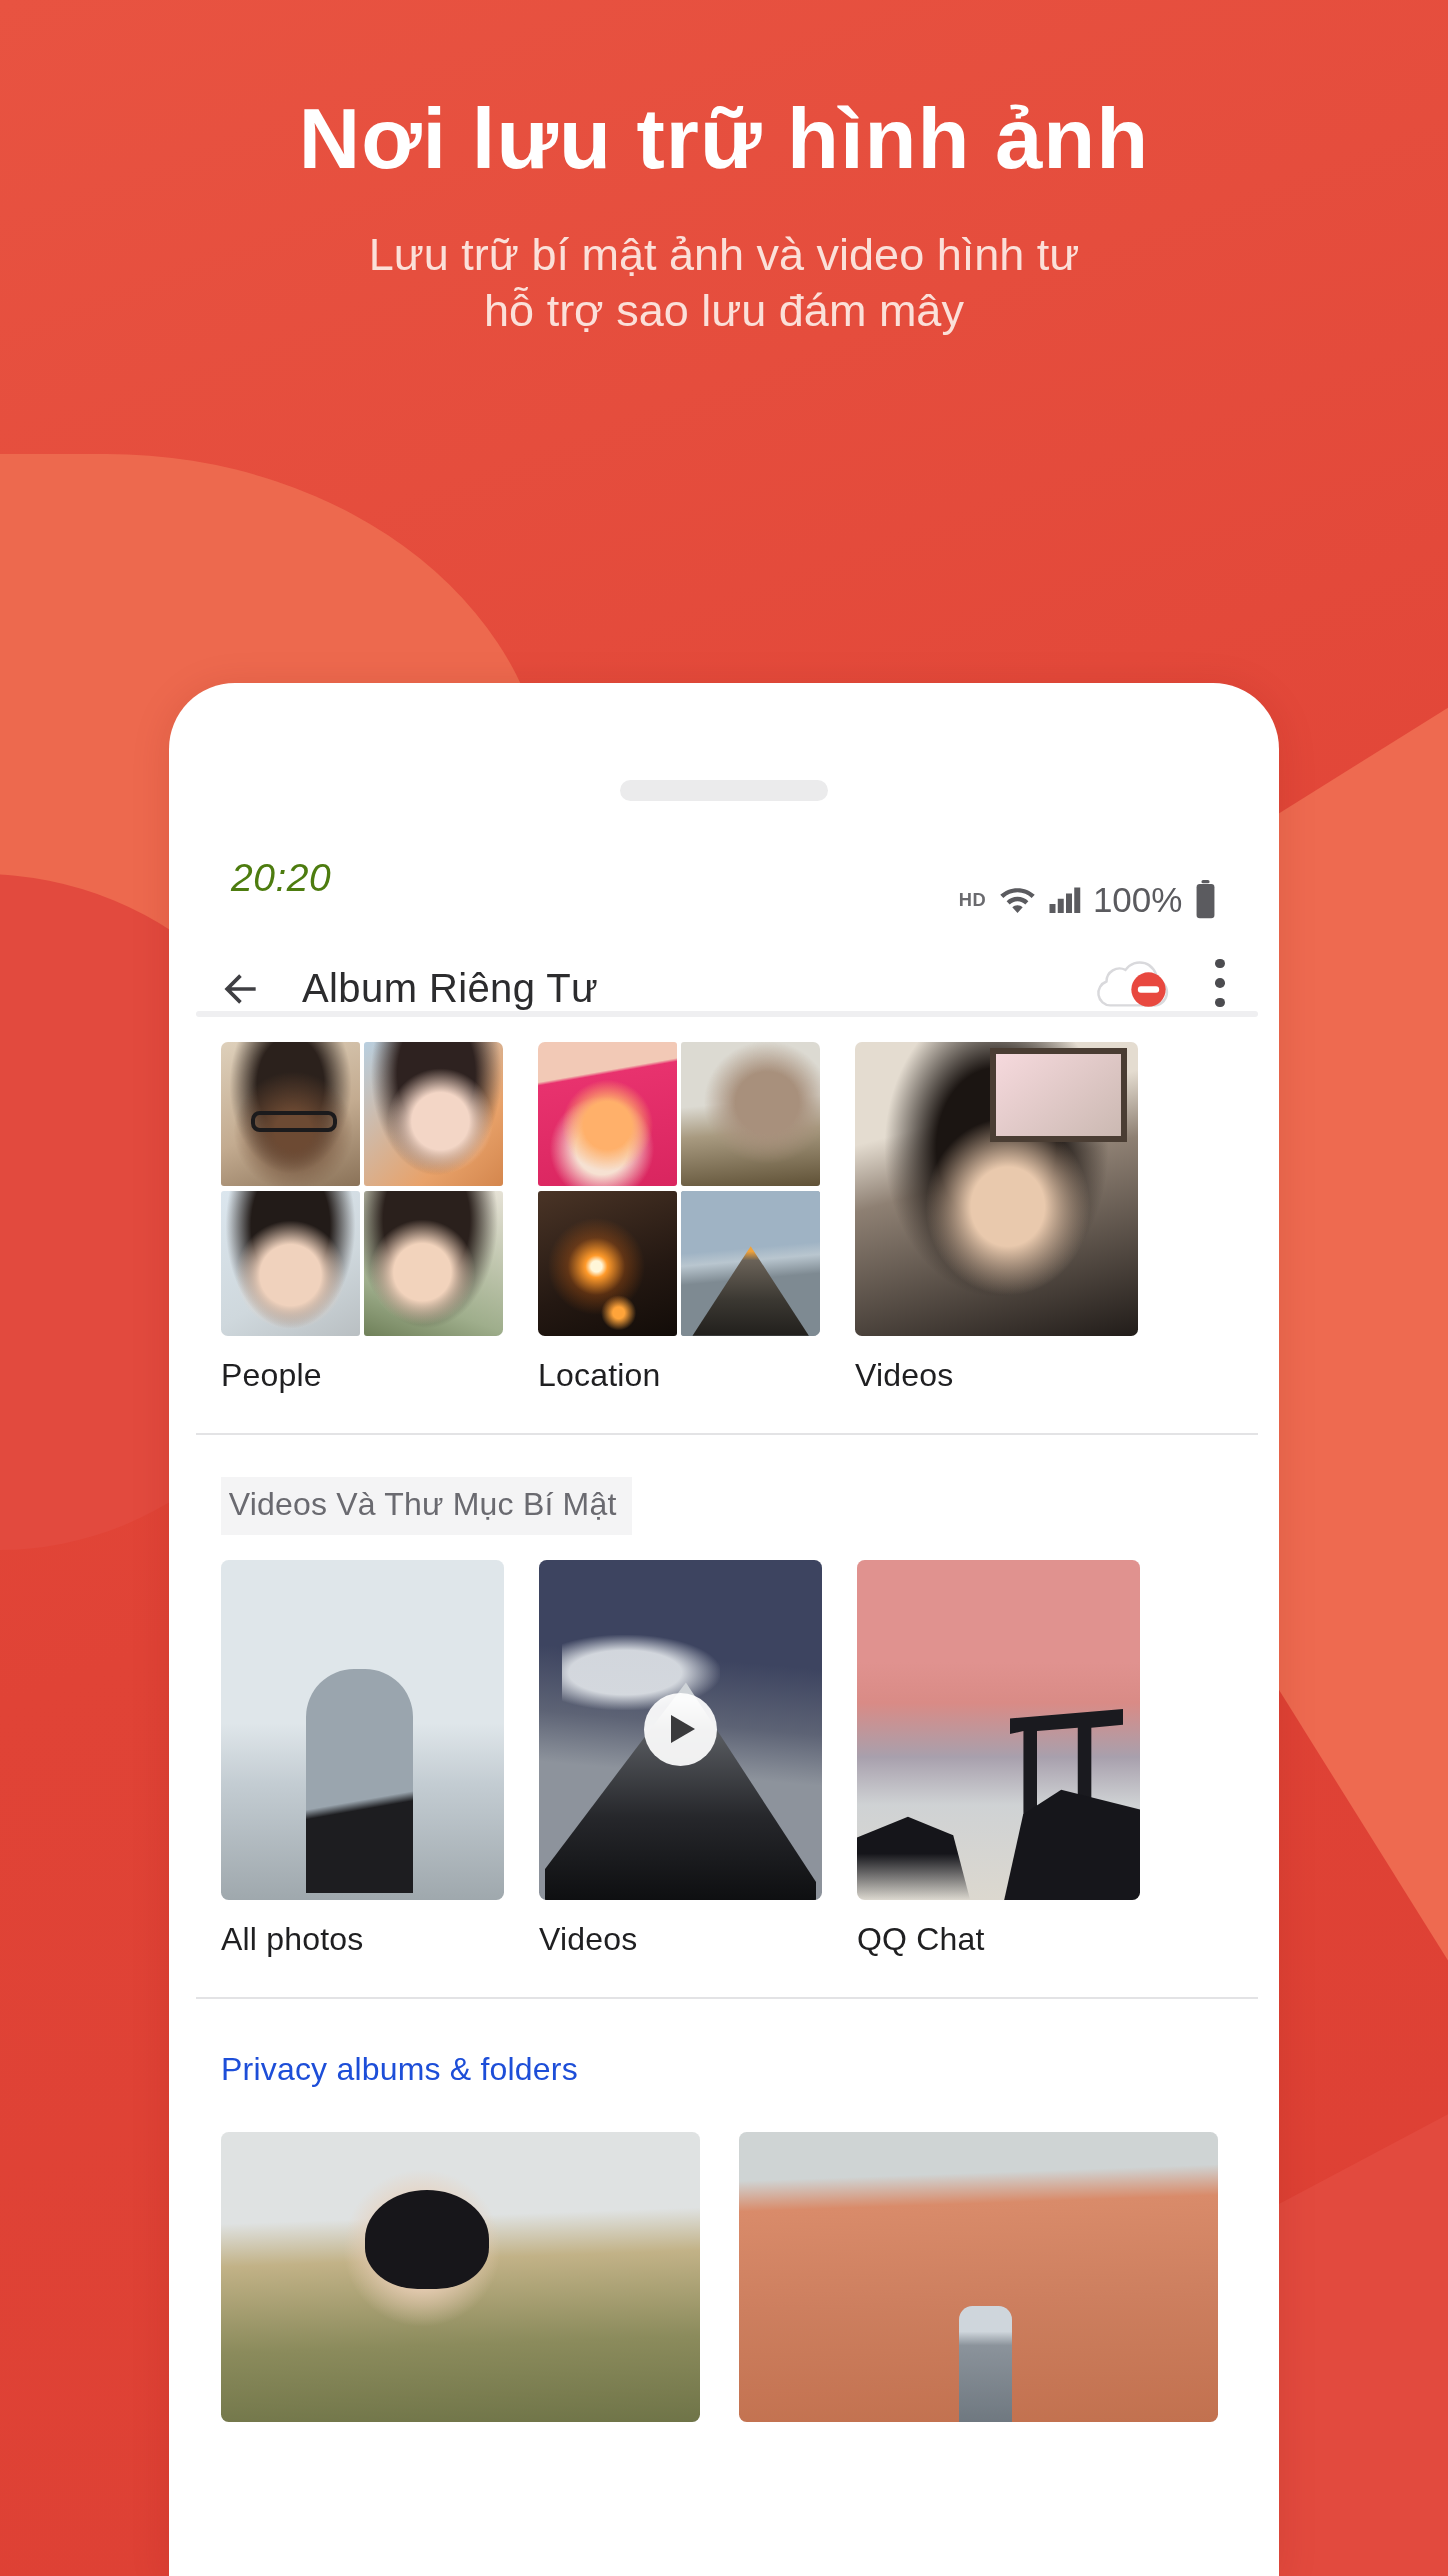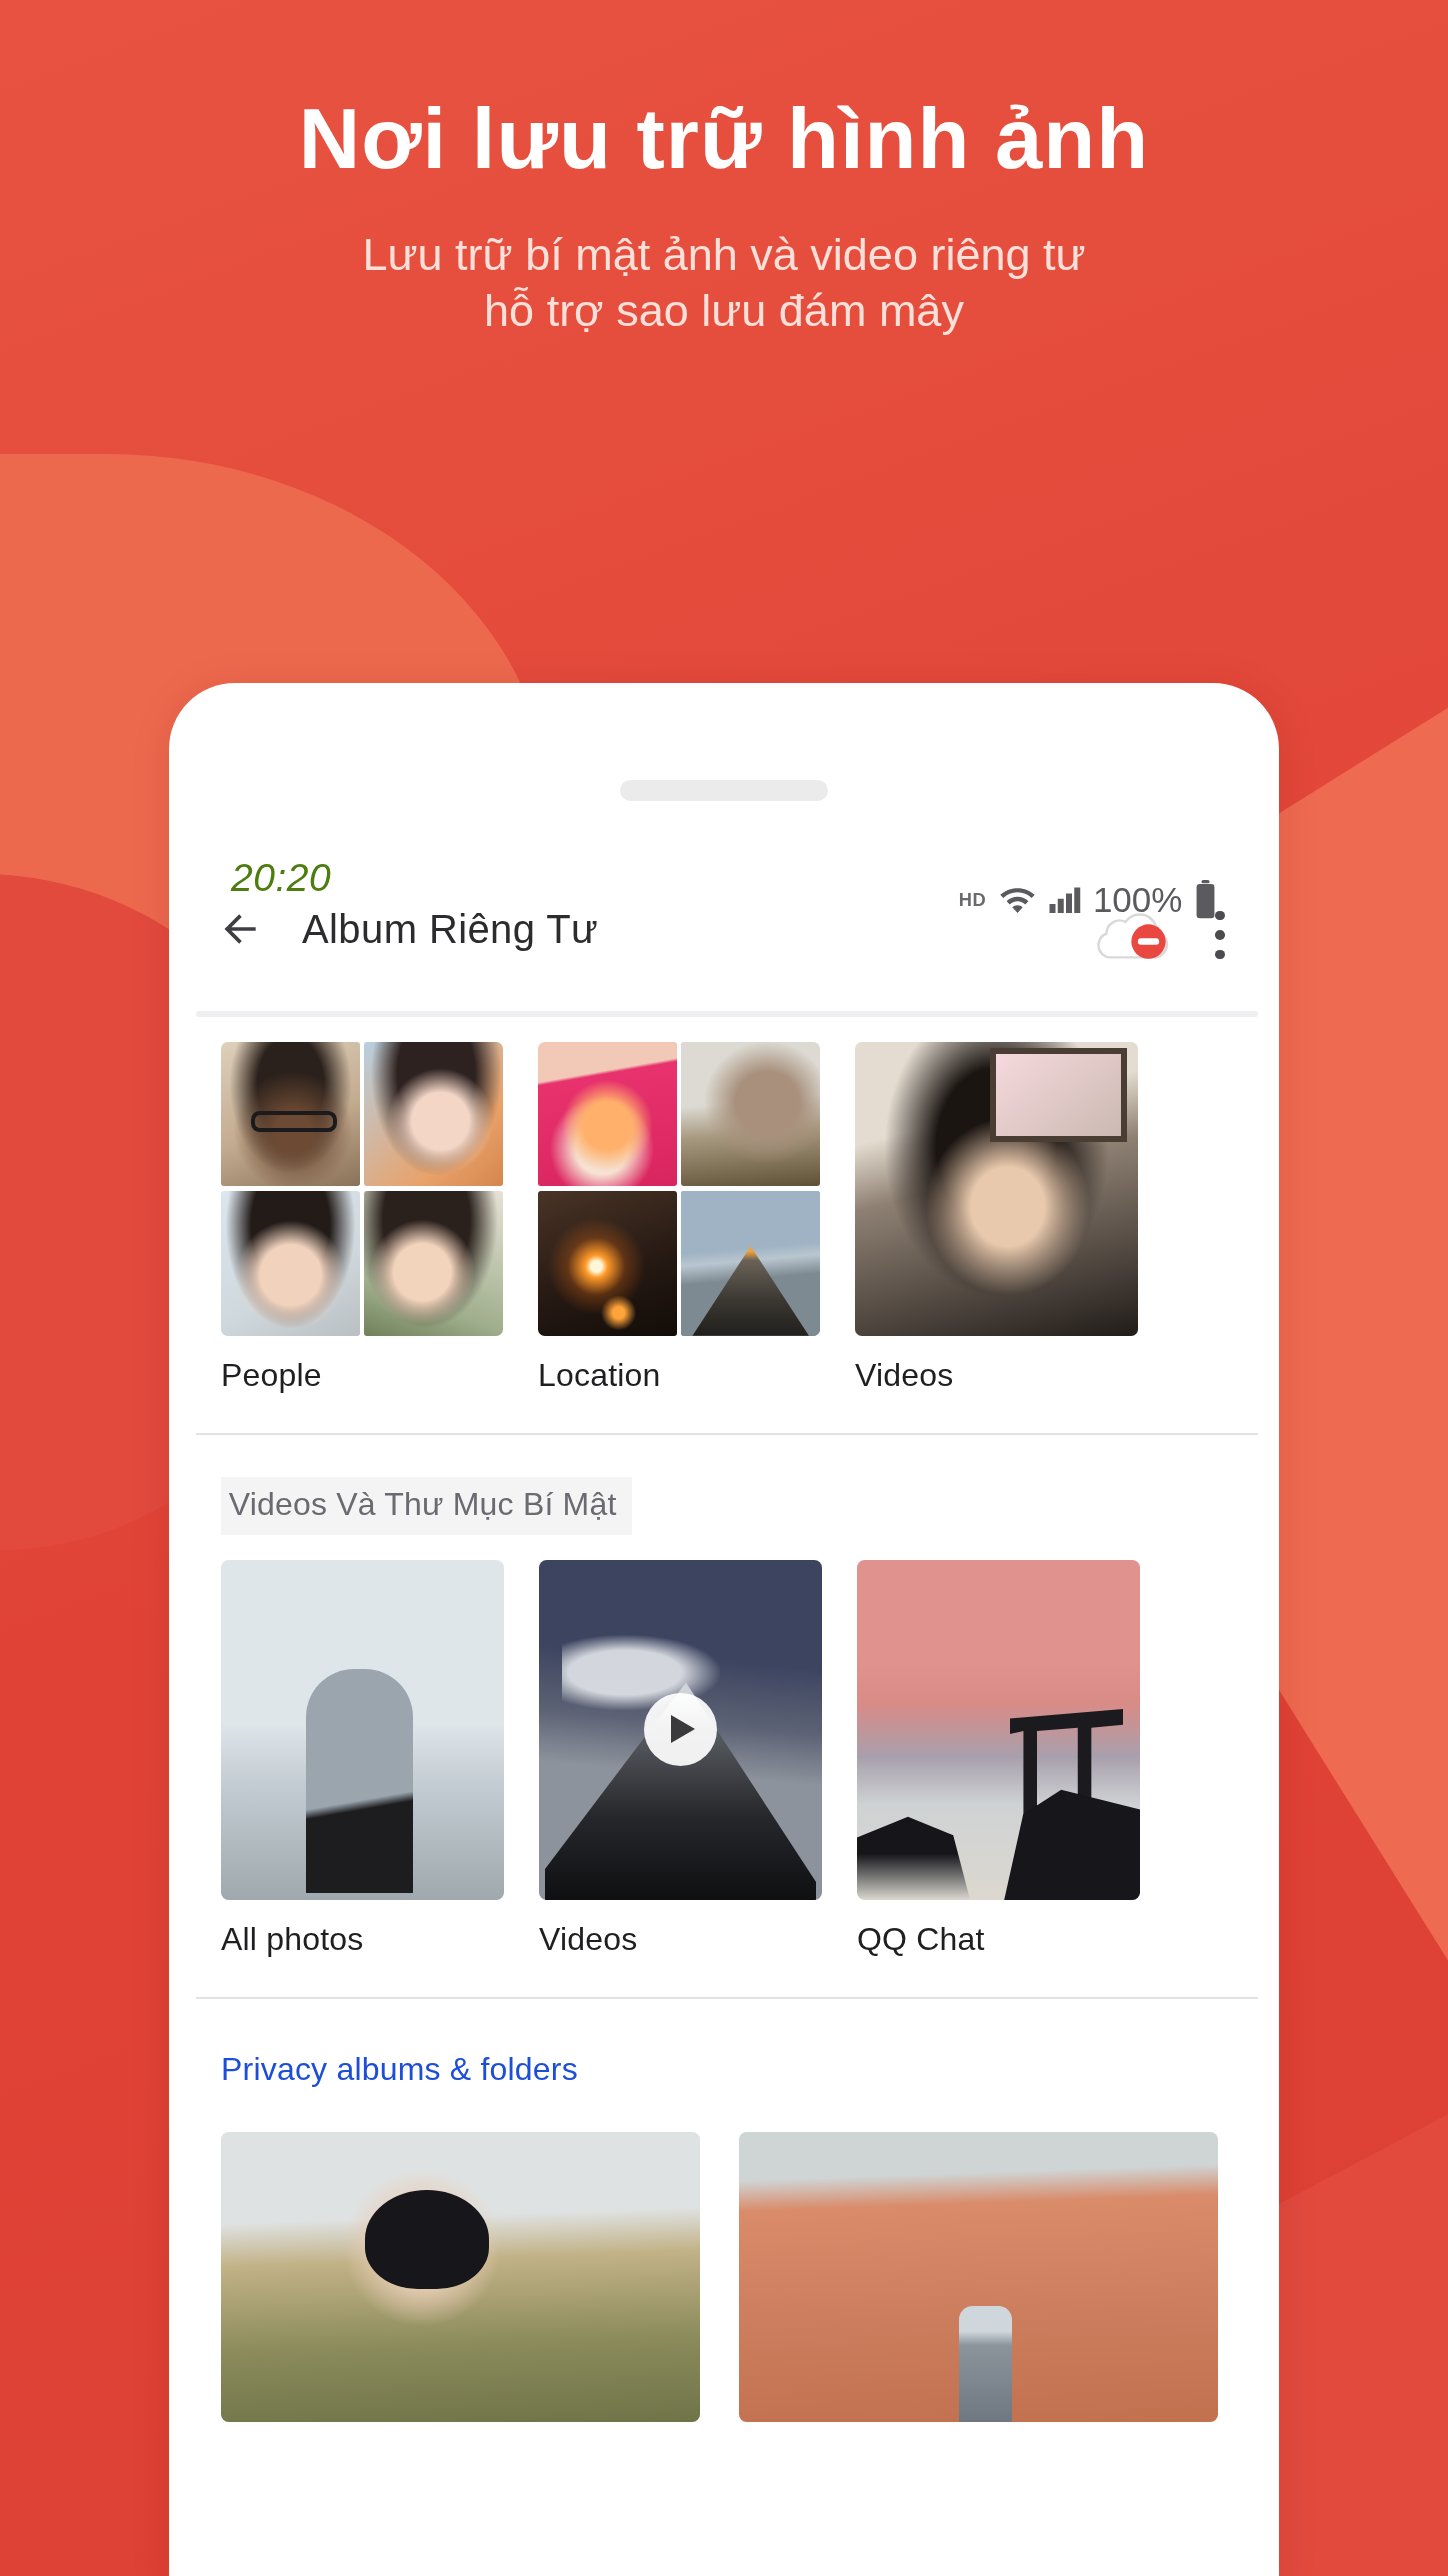--- a/index.html
+++ b/index.html
@@ -93,21 +93,21 @@
   }
   .sb-time { font-size:39px; letter-spacing:0.5px; color:#4d7c0f;font-style:italic; }
   .sb-right { margin-left:auto; display:flex; align-items:center; gap:11.6px;margin-top:43px; }
   .sb-hd { font-size:18.3px; font-weight:700; color:#6a6a6e; letter-spacing:0.5px; }
   .sb-pct { font-size:35px; color:#5b5b5f;text-align:center; }
   .ico { display:block; }
 
   
   .appbar {
     height:104px;
-    display:flex; align-items:flex-start;
+    display:flex; align-items:flex-end;
     padding:0 54px 0 50px;
   }
   .back-arrow { width:44px; height:44px; flex:0 0 auto; }
   .appbar-title {
     margin-left:39px;
     font-size:40px;
     color:#2c2c2e;
     font-weight:400;
     letter-spacing:0.4px;
   }
@@ -291,21 +291,21 @@
 <div id="bg">
   <div class="blob-left"></div>
   <div class="blob-left2"></div>
   <div class="diag-right"></div>
   <div class="diag-right2"></div>
 </div>
 
 <div class="hero">
   <div class="hero-title">Nơi lưu trữ hình ảnh</div>
   <div class="hero-sub">
-    <div>Lưu trữ bí mật ảnh và video riêng tư</div>
+    <div>Lưu trữ bí mật ảnh và video hình tư</div>
     <div>hỗ trợ sao lưu đám mây</div>
   </div>
 </div>
 
 <div id="phone">
 
   <div class="speaker"></div>
 
   <div class="statusbar">
     <div class="sb-time">20:20</div>

